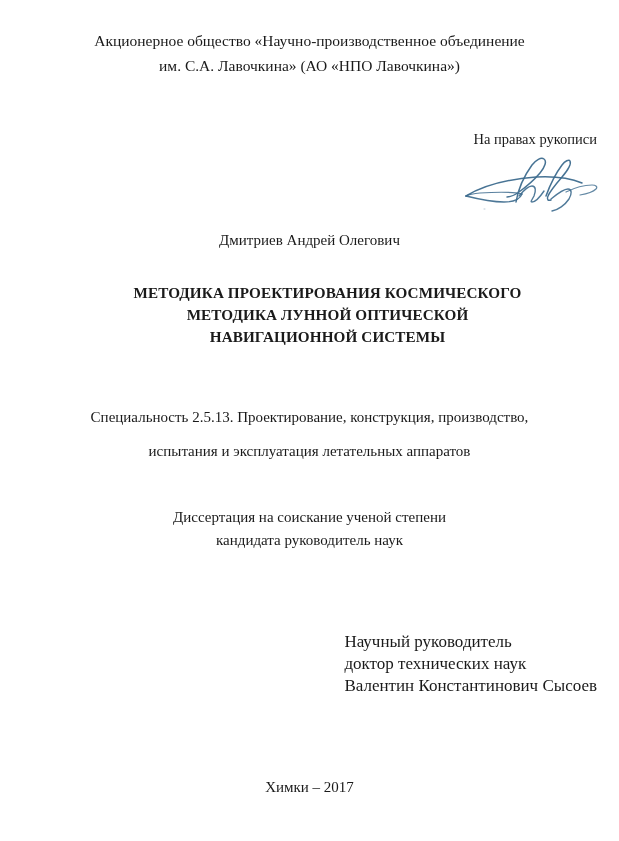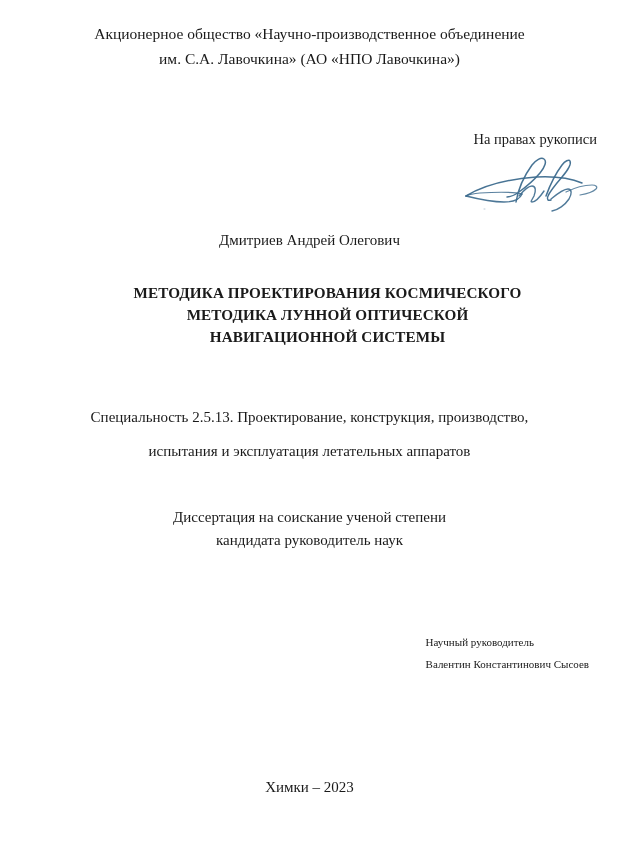--- a/index.html
+++ b/index.html
@@ -29,21 +29,21 @@
 
   .center { text-align: center; }
   .right  { text-align: left; }
 
   .line { display: block; white-space: nowrap; }
 
   
   .org {
     left: 0;
     right: 0;
-    top: 21px;
+    top: 28px;
     font-size: 15.5px;
     line-height: 25px;
   }
 
   
   .rights {
     right: 22px;
     top: 129px;
     font-size: 14.5px;
     line-height: 20px;
@@ -94,23 +94,23 @@
   .degree {
     left: 0;
     right: 0;
     top: 506px;
     font-size: 15px;
     line-height: 23px;
   }
 
   
   .supervisor {
-    right: 30px;
+    right: 22px;
     top: 631px;
-    font-size: 11px;
+    font-size: 17px;
     line-height: 22px;
   }
 
   
   .footer {
     left: 0;
     right: 0;
     top: 776px;
     font-size: 15px;
     line-height: 22px;
@@ -167,20 +167,21 @@
     <span class="line">испытания и эксплуатация летательных аппаратов</span>
   </div>
 
   <div class="block center degree">
     <span class="line">Диссертация на соискание ученой степени</span>
     <span class="line">кандидата руководитель наук</span>
   </div>
 
   <div class="block right supervisor">
     <span class="line">Научный руководитель</span>
+    <span class="line">доктор технических наук</span>
     <span class="line">Валентин Константинович Сысоев</span>
   </div>
 
   <div class="block center footer">
-    <span class="line">Химки – 2023</span>
+    <span class="line">Химки – 2017</span>
   </div>
 
 </div>
 
 </body></html>

